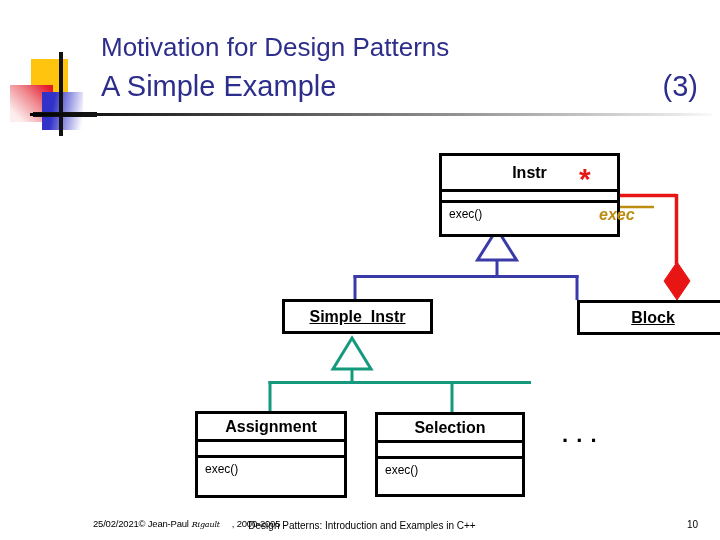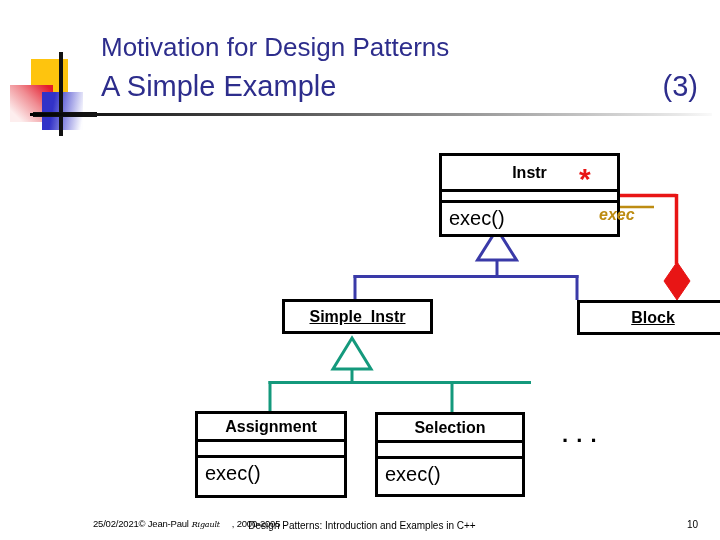--- a/index.html
+++ b/index.html
@@ -24,21 +24,21 @@
   .deco-vline{position:absolute;left:59px;top:52px;width:4px;height:84px;background:#111;}
   .deco-hline{position:absolute;left:33px;top:112px;width:64px;height:5px;background:#111;}
 
   
   .uml-box{position:absolute;background:#fff;border:3px solid #000;box-sizing:border-box;}
   .uml-simple{display:flex;align-items:center;justify-content:center;font-weight:bold;
               font-size:16px;color:#000;text-decoration:underline;}
   .t-title{border-bottom:3px solid #000;display:flex;align-items:center;justify-content:center;
            font-weight:bold;font-size:16px;}
   .t-attrs{border-bottom:3px solid #000;}
-  .t-methods{padding:4px 7px;font-size:20px;color:#000;}
+  .t-methods{padding:4px 7px;font-size:12px;color:#000;}
 
   #box-instr{left:439px;top:143px;width:181px;height:84px;margin-top:10px;}
   #box-instr .t-title{height:33px;}
   #box-instr .t-attrs{height:8px;}
   #box-simple{left:282px;top:299px;width:151px;height:35px;}
   #box-block{left:545px;top:300px;width:152px;height:35px;margin-left:32px;}
   #box-assignment{left:195px;top:411px;width:152px;height:87px;}
   #box-assignment .t-title{height:25px;}
   #box-assignment .t-attrs{height:13px;}
   #box-selection{left:375px;top:412px;width:150px;height:85px;}

